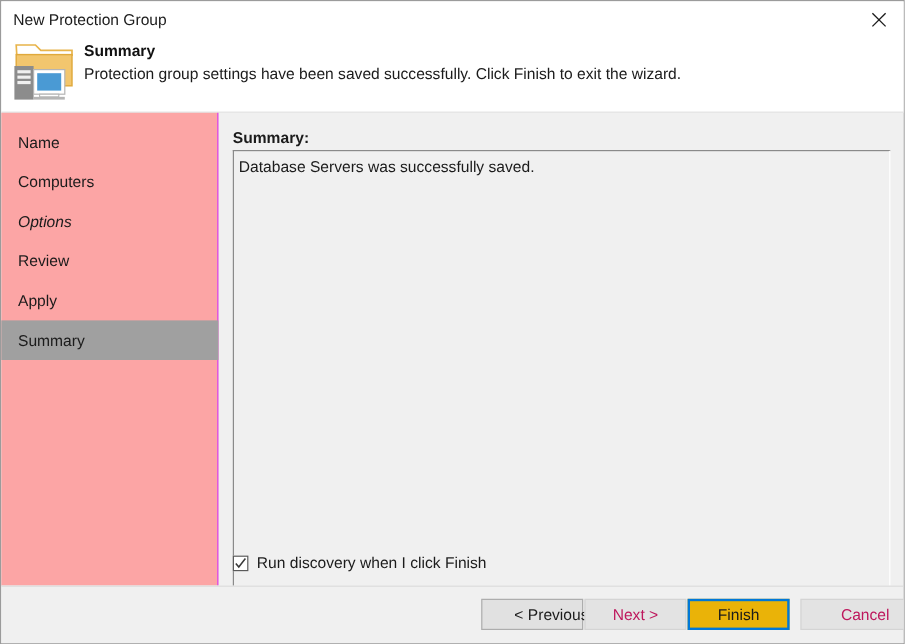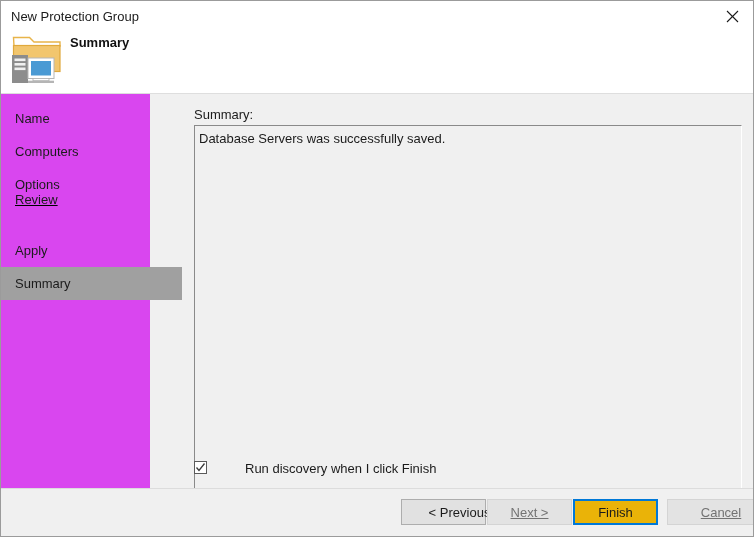--- a/index.html
+++ b/index.html
@@ -81,23 +81,23 @@
     color: #1b1b1b;
     line-height: 17px;
     white-space: nowrap;
   }
 
   
   #sidebar {
     position: absolute;
     left: 0;
     top: 93px;
-    width: 149px;
+    width: 181px;
     bottom: 48px;
-    background: #d946ef;
+    background: #fca5a5;
     border-right: 1px solid #d946ef;
     box-sizing: border-box;
   }
   .nav-item {
     position: absolute;
     left: 0;
     width: 181px;
     height: 33px;
     display: flex;
     align-items: center;
@@ -125,20 +125,21 @@
     background: #f0f0f0;
   }
   #summary-label {
     position: absolute;
     left: 11px;
     top: 13px;
     font-size: 13px;
     color: #1b1b1b;
     line-height: 16px;
     white-space: nowrap;
+    font-weight: bold;
   }
   #summary-box {
     position: absolute;
     left: 11px;
     top: 31px;
     right: 11px;
     height: 403px;
     background: #f0f0f0;
     border-top: 1px solid #8a8a8a;
     border-left: 1px solid #8a8a8a;
@@ -157,22 +158,22 @@
     line-height: 17px;
     white-space: pre-wrap;
   }
 
   
   #discovery-row {
     position: absolute;
     left: 11px;
     top: 367px;
     display: flex;
+    align-items: center;
     cursor: default;
-    gap: 31px;
   }
   #discovery-box {
     width: 13px;
     height: 13px;
     box-sizing: border-box;
     border: 1px solid #5a5a5a;
     background: #ffffff;
     position: relative;
     flex: 0 0 auto;
   }
@@ -214,22 +215,21 @@
     display: flex;
     align-items: center;
     justify-content: center;
     cursor: default;
     padding: 0;
     white-space: nowrap;
   }
   .dlg-button.disabled {
     background: #e3e3e3;
     border-color: #d4d4d4;
-    color: #737373;
-    text-decoration: underline;
+    color: #be185d;
   }
   .dlg-button.default {
     background: #eab308;
     border: 2px solid #0078d7;
   }
   #btn-previous { left: 400px; width: 85px; padding-left: 32px; }
   #btn-next     { left: 486px; width: 85px; }
   #btn-finish   { left: 572px; width: 85px; }
   #btn-cancel   { left: 666px; width: 108px; }
 </style>
@@ -262,33 +262,34 @@
 
         <rect x="17" y="24" width="26" height="20.5" fill="#ffffff" stroke="#b5b5b5" stroke-width="1"></rect>
         <rect x="20" y="27" width="20" height="14.5" fill="#4a9ad4"></rect>
 
         <rect x="22" y="44.5" width="16" height="2.2" fill="#ffffff" stroke="#b5b5b5" stroke-width="0.9"></rect>
         <rect x="17" y="46.7" width="26" height="2.3" fill="#b5b5b5"></rect>
       </svg>
     </div>
 
     <div id="header-heading">Summary</div>
+    <div id="header-sub">Protection group settings have been saved successfully. Click Finish to exit the wizard.</div>
   </div>
 
   <div id="sidebar">
     <div class="nav-item" style="top:8px;">
       <span class="nav-label">Name</span>
     </div>
     <div class="nav-item" style="top:41px;">
       <span class="nav-label">Computers</span>
     </div>
-    <div class="nav-item" style="top:74px;">
+    <div class="nav-item" style="top:74px;font-style:italic;">
       <span class="nav-label">Options</span>
     </div>
-    <div class="nav-item" style="top:89px;text-decoration:underline;">
+    <div class="nav-item" style="top:107px;">
       <span class="nav-label">Review</span>
     </div>
     <div class="nav-item" style="top:140px;">
       <span class="nav-label">Apply</span>
     </div>
     <div class="nav-item active" style="top:173px;">
       <span class="nav-label">Summary</span>
     </div>
   </div>
 

